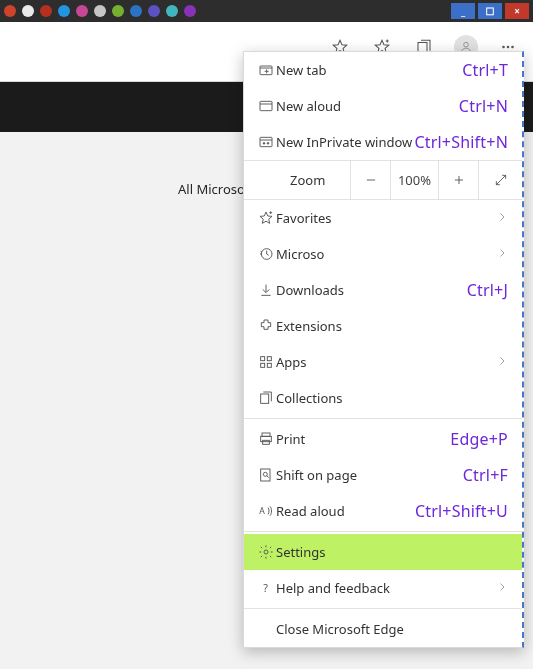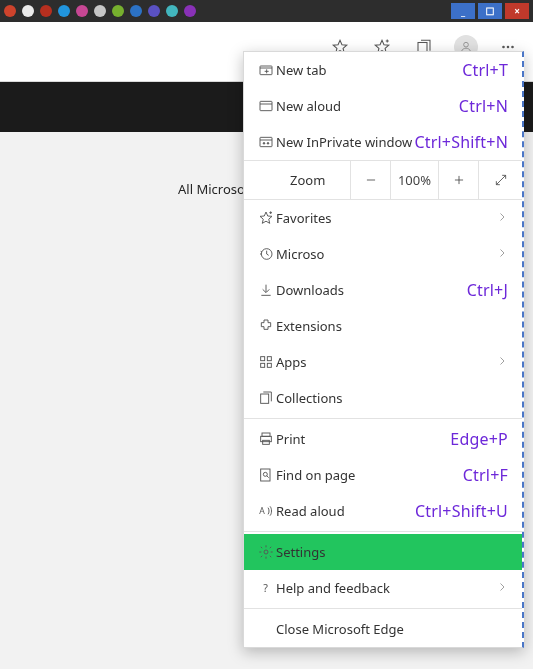--- a/index.html
+++ b/index.html
@@ -23,21 +23,21 @@
     .avatar  { width:24px; height:24px; border-radius:50%; background:#e1e1e1; display:flex; align-items:center; justify-content:center; color:#888; }
     .blackbar{ position:absolute; top:82px; left:0; right:0; height:50px; background:#1b1b1b; }
     .page    { position:absolute; top:132px; left:0; right:0; bottom:0; background:#f2f2f2; }
     .pagetxt { position:absolute; top:48px; left:178px; color:#262626; font-size:13px; }
 
     
     .menu { position:absolute; top:51px; left:243px; width:281px; background:#fff;
             border:1px solid #d9d9d9; box-shadow:0 4px 14px rgba(0,0,0,.25);
             font-size:13px; color:#333; border-right:2px dashed #4a76c7; }
     .row  { display:flex; align-items:center; height:36px; padding:0 14px 0 12px; white-space:nowrap; }
-    .row.highlight{ background:#22c55e; }
+    .row.highlight{ background:#bef264; }
     .ic   { width:20px; flex:0 0 20px; display:flex; align-items:center; justify-content:center; color:#555; }
     .lbl  { flex:1 1 auto; }
     .sc   { color:#6d28d9; font-size:16px; letter-spacing:.2px; }
     .chev { color:#777; }
     .sep  { height:1px; background:#e2e2e2; margin:2px 0; }
     .zoomrow{ display:grid; grid-template-columns:1fr 40px 48px 40px 44px; align-items:center;
               height:40px; border-top:1px solid #e2e2e2; border-bottom:1px solid #e2e2e2; }
     .zoomrow .zlabel{ padding-left:46px; }
     .zbtn { height:38px; border-left:1px solid #e2e2e2; display:flex; align-items:center; justify-content:center; color:#444; }
     svg   { stroke:currentColor; stroke-width:1.4; fill:none; }
@@ -241,21 +241,21 @@
       <span class="sc">Edge+P</span>
     </div>
     <div class="row">
       <span class="ic">
         <svg width="16" height="16" viewBox="0 0 24 24">
           <rect x="4" y="3" width="14" height="18"></rect>
           <circle cx="11" cy="11" r="3"></circle>
           <path d="M13 13l3 3"></path>
         </svg>
       </span>
-      <span class="lbl">Find on page</span>
+      <span class="lbl">Shift on page</span>
       <span class="sc">Ctrl+F</span>
     </div>
     <div class="row">
       <span class="ic">
         <svg width="16" height="16" viewBox="0 0 24 24">
           <text x="2" y="17" font-size="13" font-family="serif" fill="currentColor" stroke="none">A</text>
           <path d="M15 7c2 2 2 8 0 10"></path>
           <path d="M18 5c3 3 3 11 0 14"></path>
         </svg>
       </span>

